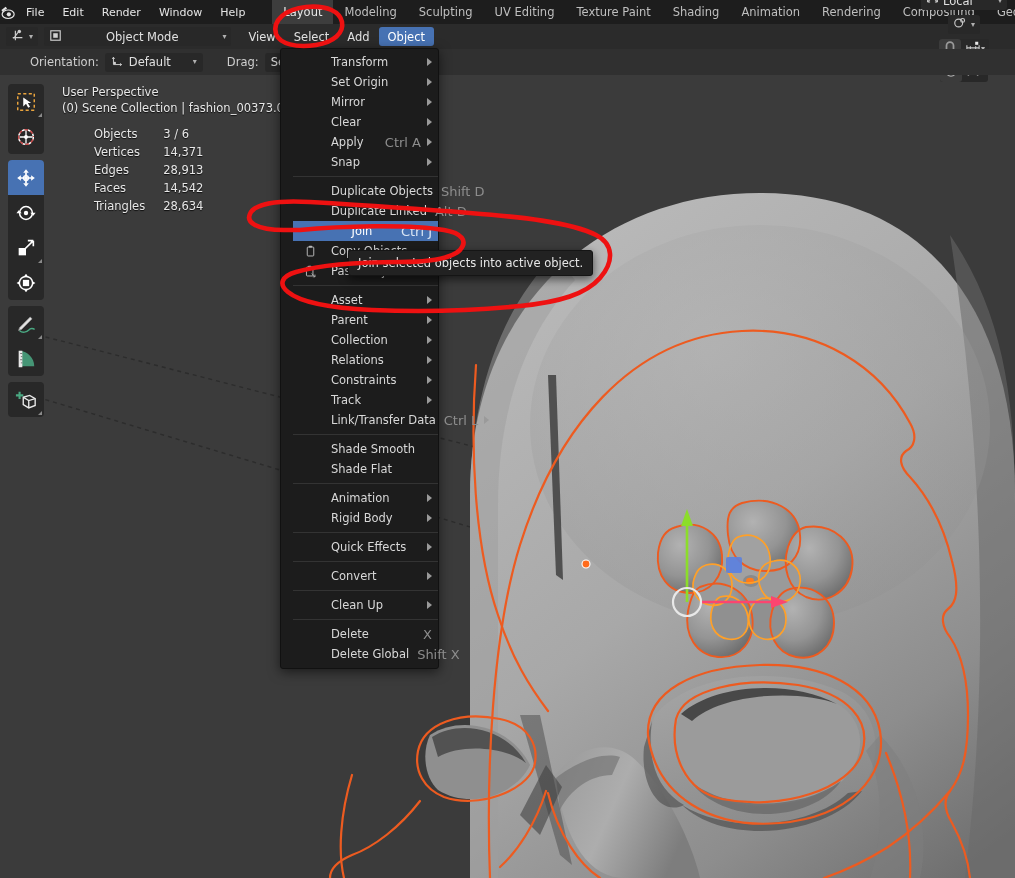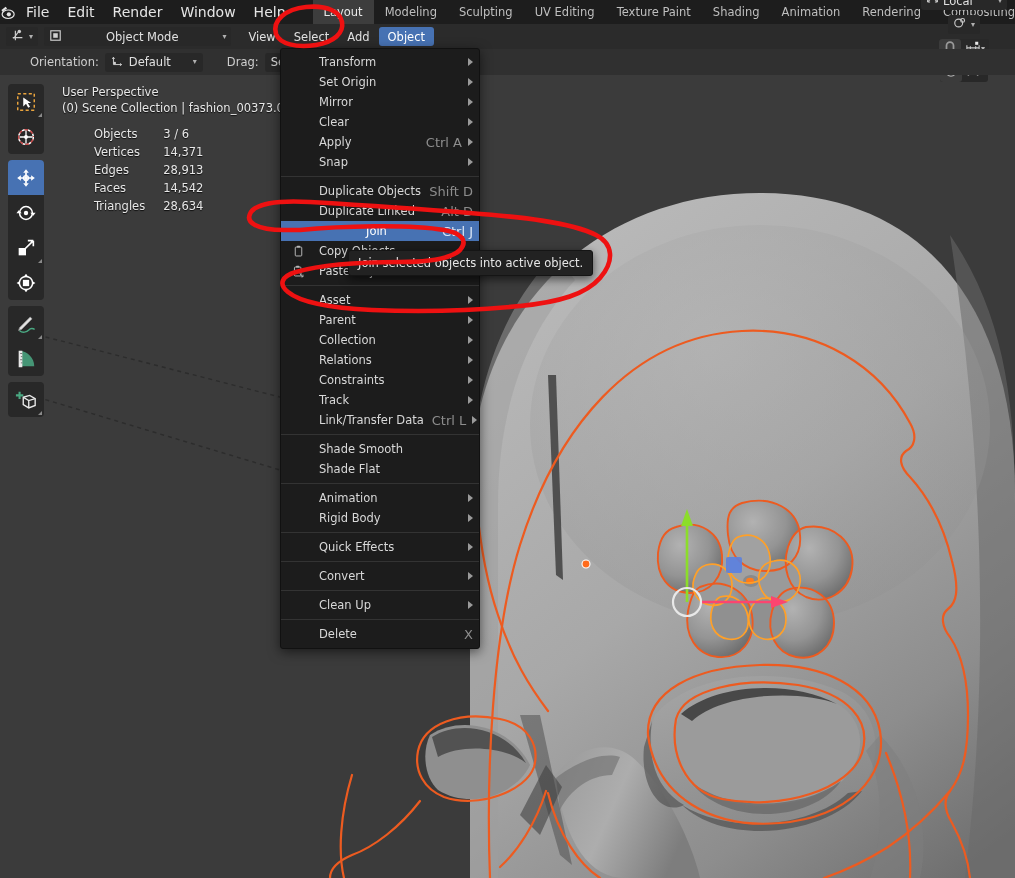--- a/index.html
+++ b/index.html
@@ -14,21 +14,21 @@
 
   
   .topbar {
     position: absolute; left: 0; top: 0; width: 1015px; height: 24px;
     background: #1d1d1d;
     display: flex; align-items: center;
   }
   .blender-logo { width: 28px; height: 24px; display: flex; align-items: center; justify-content: center; }
   .topmenu { display: flex; align-items: center; height: 24px; }
   .topmenu-item {
-    color: #e5e5e5; font-size: 14px; padding: 0 9px; height: 24px;
+    color: #e5e5e5; font-size: 11px; padding: 0 9px; height: 24px;
     display: flex; align-items: center; white-space: nowrap; cursor: default;
   }
   .tabs { display: flex; align-items: center; height: 24px; margin-left: 18px; }
   .tab {
     color: #bfbfbf; font-size: 11.5px; padding: 0 11px; height: 24px;
     display: flex; align-items: center; white-space: nowrap;
   }
   .tab.active { background: #3d3d3d; color: #e8e8e8; }
 
   
@@ -100,24 +100,24 @@
     text-shadow: 0 1px 1px rgba(0,0,0,.8);
     pointer-events: none;
   }
   .info .head { white-space: nowrap; }
   .info table { border-collapse: collapse; margin-top: 10px; margin-left: 32px; }
   .info td { padding: 0 0 2px 0; font-size: 11.5px; color: #e8e8e8; }
   .info td.k { padding-right: 18px; }
 
   
   .menu {
-    position: absolute; left: 280px; top: 48px; width: 200px;
+    position: absolute; left: 280px; top: 48px; width: 159px;
     background: #1c1c1c; border: 1px solid #111; border-radius: 3px;
     box-shadow: 0 3px 12px rgba(0,0,0,.55);
-    padding: 3px 0 4px 0; z-index: 60;
+    padding: 3px 0 4px 12px; z-index: 60;
   }
   .mi {
     display: flex; align-items: center; height: 20px; padding: 0 6px 0 8px;
     color: #d8d8d8; font-size: 11.5px; position: relative;
   }
   .mi .ico { width: 18px; display: flex; align-items: center; justify-content: center; flex: 0 0 18px; }
   .mi .lbl { flex: 1; padding-left: 12px; white-space: nowrap; }
   .mi .sc { color: #8d8d8d; font-size: 13px; padding-left: 8px; white-space: nowrap; }
   .mi .arrow {
     width: 0; height: 0; margin-left: 6px;
@@ -710,20 +710,25 @@
       <span class="arrow"></span>
     </div>
 
     <div class="msep"></div>
 
     <div class="mi">
       <span class="ico"></span>
       <span class="lbl">Delete</span>
       <span class="sc">X</span>
     </div>
+    <div class="mi">
+      <span class="ico"></span>
+      <span class="lbl">Delete Global</span>
+      <span class="sc">Shift X</span>
+    </div>
   </div>
 
   <div class="tooltip">
     <span>Join selected objects into active object.</span>
   </div>
 
   <svg class="annot" viewBox="0 0 1015 878">
 
     <path d="M 276 34 C 272 20 286 9 306 7 C 328 5 340 12 342 22
              C 344 33 334 42 316 45 C 296 48 280 44 276 34 Z" fill="none" stroke="#ee1111" stroke-width="4.6" stroke-linecap="round"></path>

